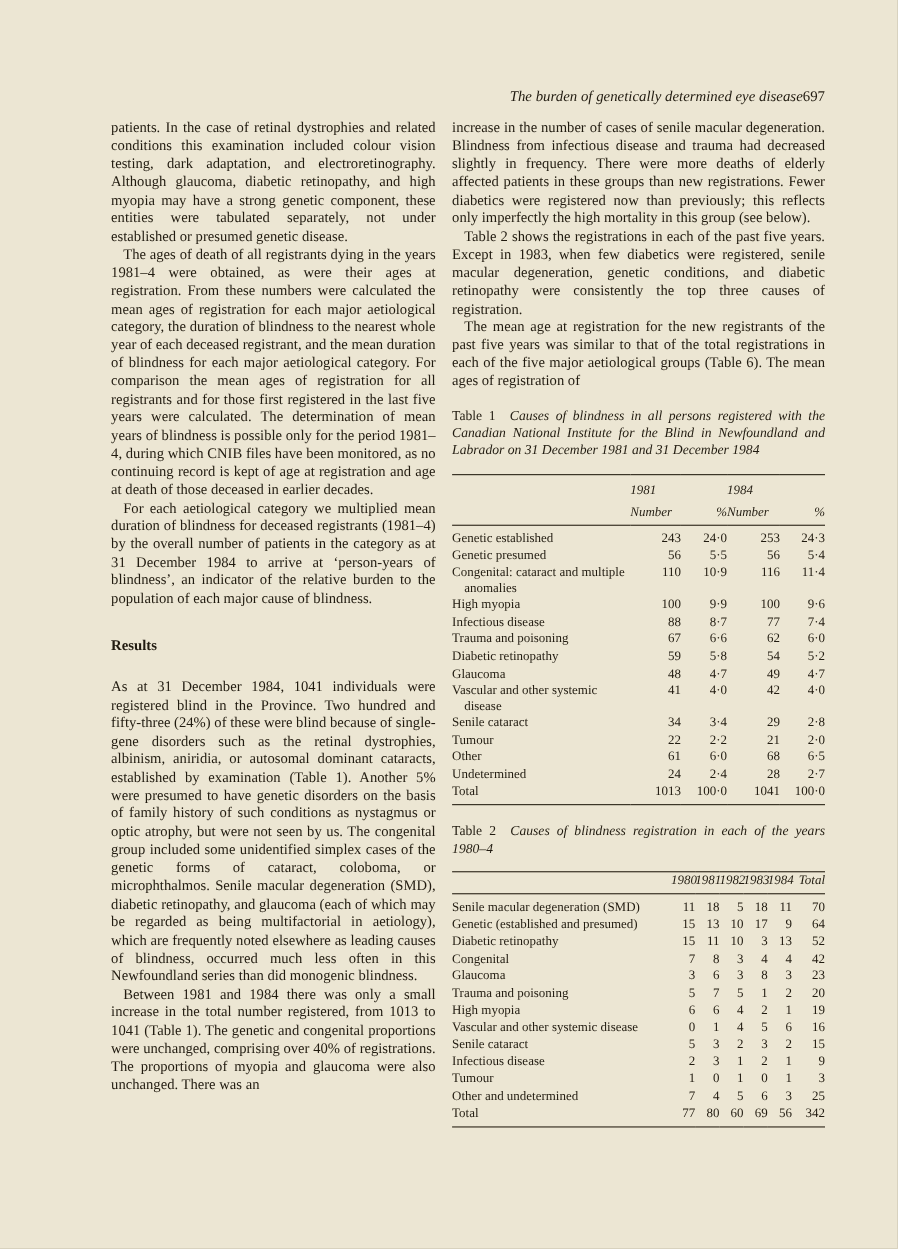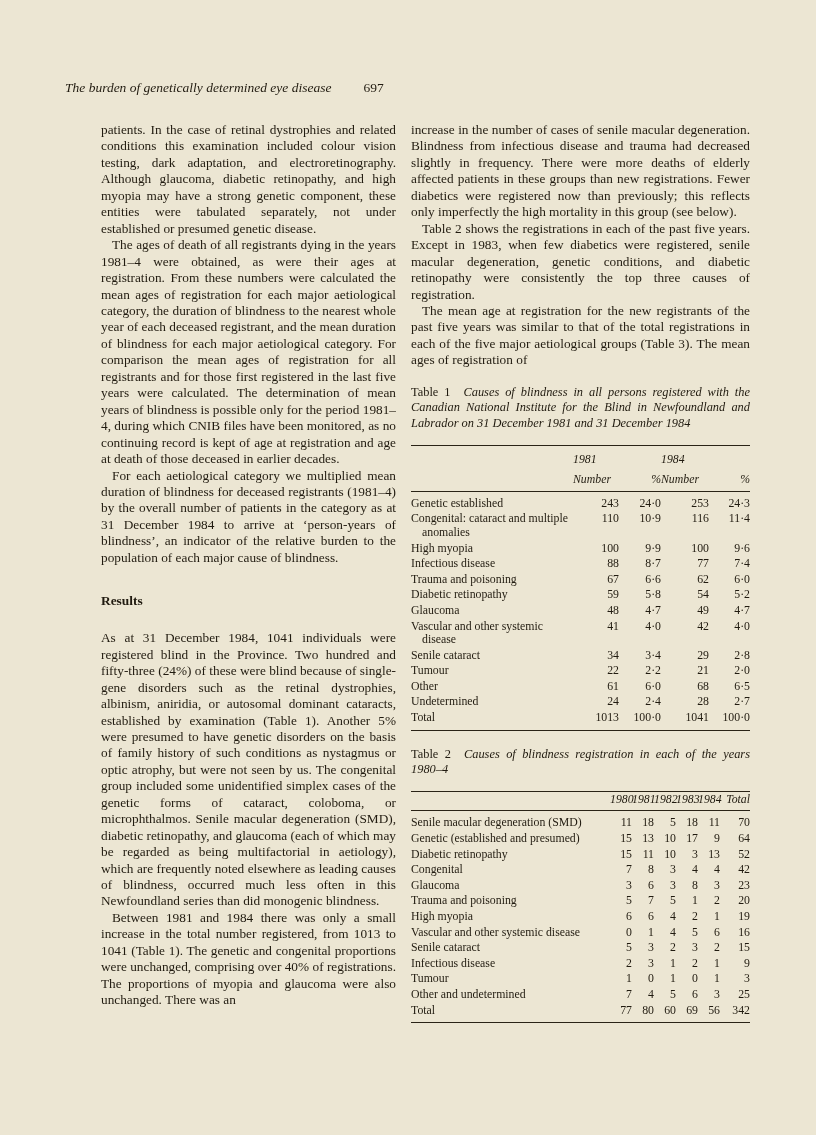--- a/index.html
+++ b/index.html
@@ -8,24 +8,23 @@
     position:relative;
     width:816px; height:1135px;
     margin:0 auto;
     background:#ece6d3;
     color:#211b10;
     font-family:"Liberation Serif","DejaVu Serif",serif;
     padding:80px 66px 0 65px;
     overflow:hidden;
   }
   .page-header {
-    display:flex; justify-content:flex-start; align-items:baseline;
+    display:flex; justify-content:flex-end; align-items:baseline;
     font-size:13.5px;
-    margin-bottom:26px;
-    gap:32px;
+    margin-bottom:12px;
   }
   .running-title { font-style:italic; }
   .page-number { font-weight:normal; }
 
   .columns { display:flex; gap:15px;margin-left:36px; }
   .col-left  { width:331px; }
   .col-right { width:339px; }
 
   p.body-text {
     font-size:13.3px;
@@ -93,21 +92,21 @@
 
       <h2 class="results-heading">Results</h2>
 
       <p class="body-text">As at 31 December 1984, 1041 individuals were registered blind in the Province. Two hundred and fifty-three (24%) of these were blind because of single-gene disorders such as the retinal dystrophies, albinism, aniridia, or autosomal dominant cataracts, established by examination (Table 1). Another 5% were presumed to have genetic disorders on the basis of family history of such conditions as nystagmus or optic atrophy, but were not seen by us. The congenital group included some unidentified simplex cases of the genetic forms of cataract, coloboma, or microphthalmos. Senile macular degeneration (SMD), diabetic retinopathy, and glaucoma (each of which may be regarded as being multifactorial in aetiology), which are frequently noted elsewhere as leading causes of blindness, occurred much less often in this Newfoundland series than did monogenic blindness.</p>
       <p class="body-text indent">Between 1981 and 1984 there was only a small increase in the total number registered, from 1013 to 1041 (Table 1). The genetic and congenital proportions were unchanged, comprising over 40% of registrations. The proportions of myopia and glaucoma were also unchanged. There was an</p>
     </div>
 
     <div class="col-right">
       <p class="body-text">increase in the number of cases of senile macular degeneration. Blindness from infectious disease and trauma had decreased slightly in frequency. There were more deaths of elderly affected patients in these groups than new registrations. Fewer diabetics were registered now than previously; this reflects only imperfectly the high mortality in this group (see below).</p>
       <p class="body-text indent">Table 2 shows the registrations in each of the past five years. Except in 1983, when few diabetics were registered, senile macular degeneration, genetic conditions, and diabetic retinopathy were consistently the top three causes of registration.</p>
-      <p class="body-text indent">The mean age at registration for the new registrants of the past five years was similar to that of the total registrations in each of the five major aetiological groups (Table 3). The mean ages of registration of</p>
+      <p class="body-text indent">The mean age at registration for the new registrants of the past five years was similar to that of the total registrations in each of the five major aetiological groups (Table 6). The mean ages of registration of</p>
 
       <div class="table-caption" id="table1-caption" style="margin-top:16px;">
         <span class="tbl-label">Table 1</span><span class="cap-text">Causes of blindness in all persons registered with the Canadian National Institute for the Blind in Newfoundland and Labrador on 31 December 1981 and 31 December 1984</span>
       </div>
 
       <table class="data" id="table1">
         <colgroup>
           <col style="width:162px">
             <col style="width:46px">
             <col style="width:42px">
@@ -130,20 +129,27 @@
         </thead>
         <tbody id="table1-body">
             <tr>
               <td class="row-label">Genetic established</td>
               <td class="num">243</td>
               <td class="num">24·0</td>
               <td class="num">253</td>
               <td class="num">24·3</td>
             </tr>
             <tr>
+              <td class="row-label">Genetic presumed</td>
+              <td class="num">56</td>
+              <td class="num">5·5</td>
+              <td class="num">56</td>
+              <td class="num">5·4</td>
+            </tr>
+            <tr>
               <td class="row-label">Congenital: cataract and multiple anomalies</td>
               <td class="num">110</td>
               <td class="num">10·9</td>
               <td class="num">116</td>
               <td class="num">11·4</td>
             </tr>
             <tr>
               <td class="row-label">High myopia</td>
               <td class="num">100</td>
               <td class="num">9·9</td>

